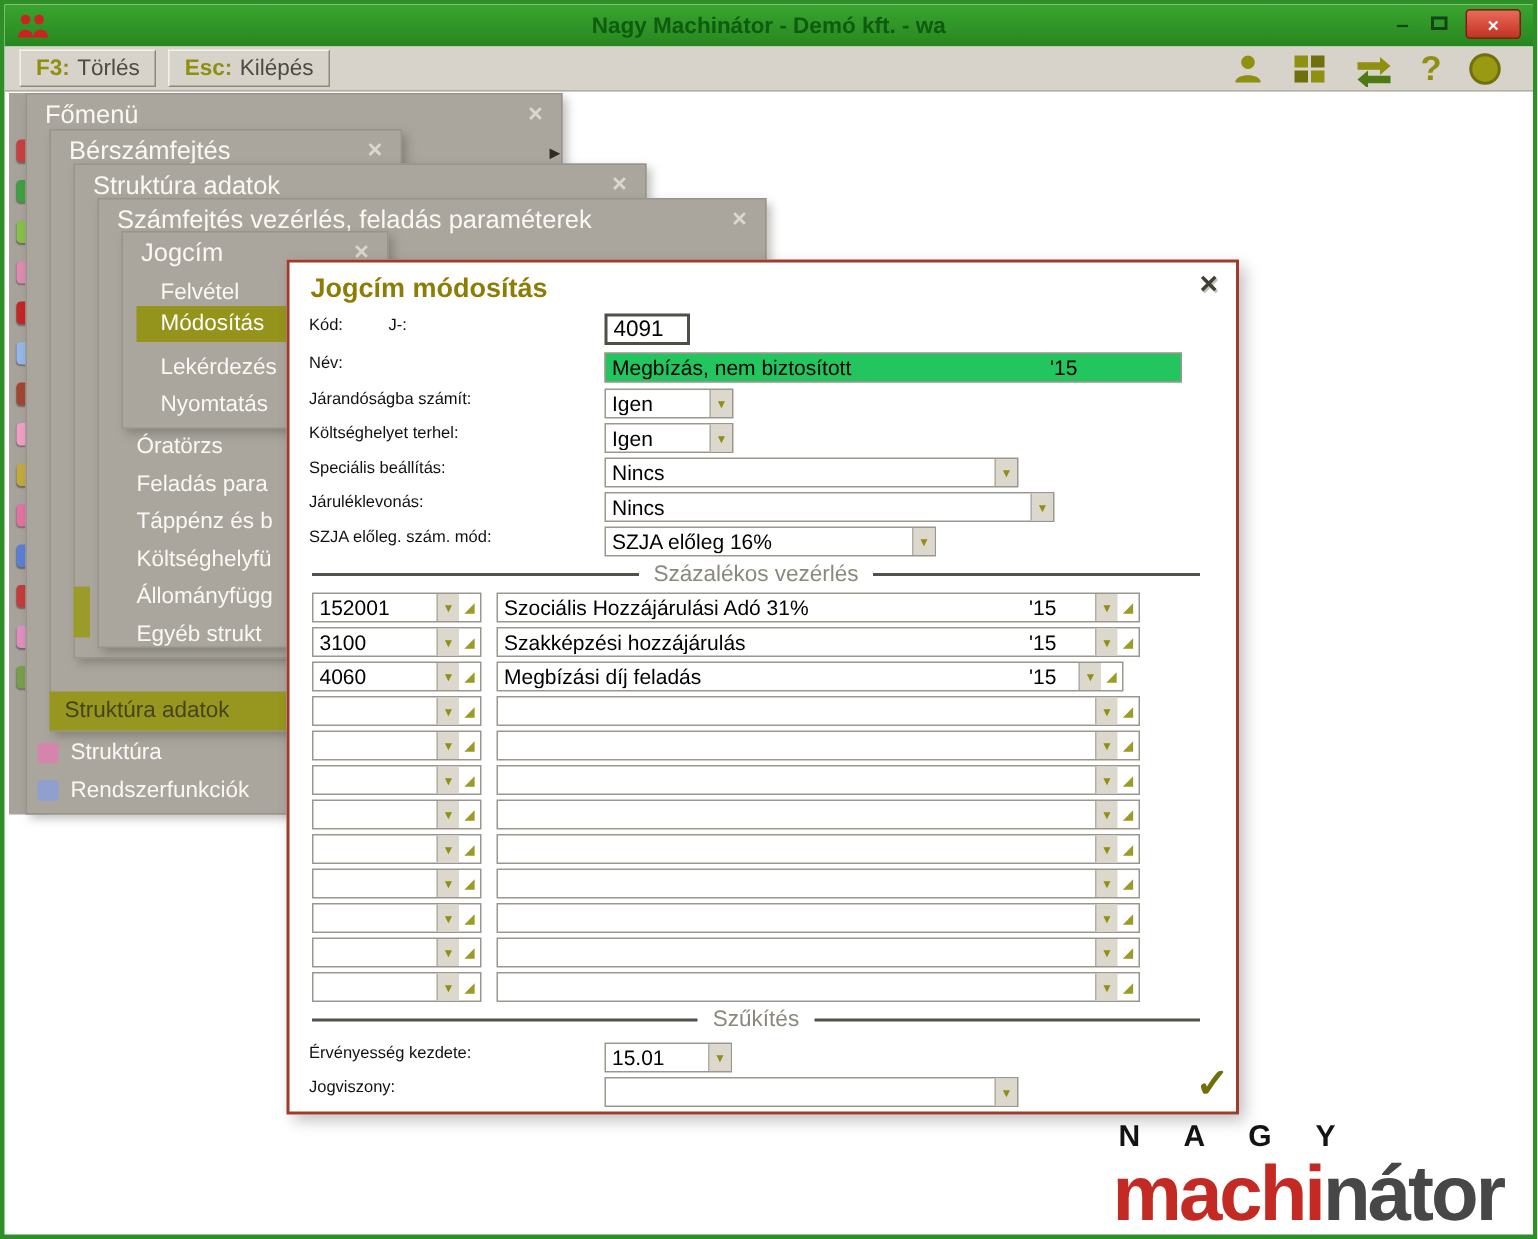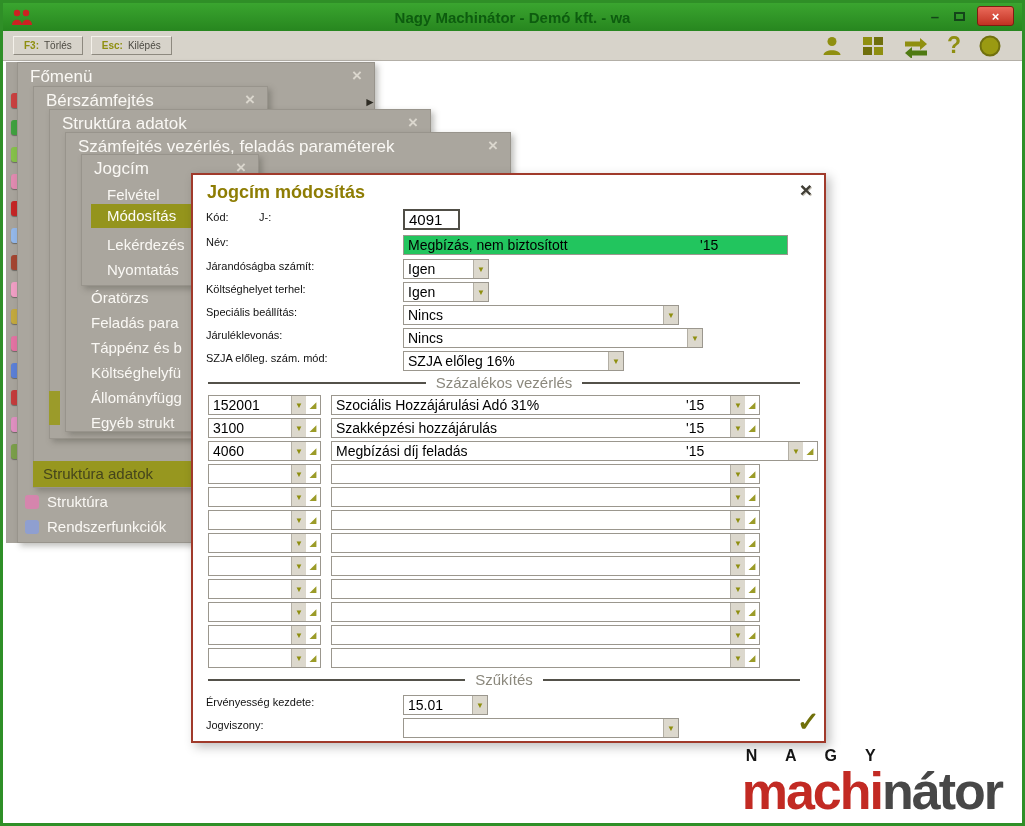--- a/index.html
+++ b/index.html
@@ -17,21 +17,21 @@
   .wbtn-min { color:#14451a; font-weight:bold; font-size:15px; width:14px; text-align:center; }
   .maxbox { display:inline-block; width:11px; height:9px; border:2px solid #14451a; }
   .wbtn-close { width:37px; height:20px; background:linear-gradient(#ea6a5a,#c23222);
                 border:1px solid #7e1d12; border-radius:3px; color:#fff; font-size:13px;
                 font-weight:bold; display:flex; align-items:center; justify-content:center; }
 
   
   .toolbar { position:absolute; left:0; top:28px; right:0; height:30px; background:#d7d3ca;
              border-bottom:1px solid #b3afa7; display:flex; align-items:center; padding:0 10px; gap:8px; }
   .tbtn { display:flex; gap:5px; padding:3px 10px; border:1px solid;
-          border-color:#f4f1ea #8d897f #8d897f #f4f1ea; font-size:10px; background:#d7d3ca; white-space:nowrap; }
+          border-color:#f4f1ea #8d897f #8d897f #f4f1ea; font-size:15px; background:#d7d3ca; white-space:nowrap; }
   .tkey { color:#8f8f10; font-weight:bold; }
   .tlabel { color:#4c4a42; }
   .ticons { margin-left:auto; display:flex; align-items:center; gap:17px; padding-right:10px; }
   .qmark { color:#8f8f10; font-size:23px; font-weight:bold; }
 
   
   .strip-bg { position:absolute; left:3px; top:59px; width:27px; height:481px; background:#a7a39b; }
   .strip-icon { position:absolute; left:5px; width:15px; height:15px; border-radius:3px;
                 box-shadow:0 1px 1px rgba(0,0,0,.35); }
   .mwin { position:absolute; background:#aaa69e; border:1px solid #98948c;
@@ -70,21 +70,21 @@
   .dd-btn { width:15px; align-self:stretch; display:flex; align-items:center; justify-content:center;
             font-size:8px; color:#8f8f10; background:#dcd8cd; border-left:1px solid #b3afa5; }
   .dd-grip { width:14px; text-align:center; font-size:9px; color:#9b9b28; }
   .divider { position:absolute; left:15px; width:592px; display:flex; align-items:center; gap:10px;
              font-size:15px; color:#8b887d; white-space:nowrap; }
   .divider::before, .divider::after { content:""; flex:1; border-top:2px solid #53514a; }
   .confirm { position:absolute; left:604px; top:531px; font-size:27px; font-weight:bold; color:#70700a; }
 
   
   .brand { position:absolute; right:20px; top:744px; z-index:5; }
-  .brand-top { font-size:16px; font-weight:bold; letter-spacing:12px; color:#141414; margin-left:4px; }
+  .brand-top { font-size:20px; font-weight:bold; letter-spacing:12px; color:#141414; margin-left:4px; }
   .brand-main { font-size:52px; font-weight:bold; letter-spacing:-2px; line-height:1.02; }
   .brand-red { color:#c22a23; }
   .brand-dark { color:#474747; }
 </style>
 </head>
 <body>
 
 <div class="win">
 
   <div class="titlebar">
@@ -275,21 +275,21 @@
           <span class="dd-val fixedw">Szakképzési hozzájárulás</span>
           <span class="dd-year">'15</span>
           <span class="dd-btn">▼</span>
           <span class="dd-grip">◢</span>
         </div>
         <div class="dd" style="left: 15px; top: 266px; width: 113px; justify-content: center;">
           <span class="dd-val">4060</span>
           <span class="dd-btn">▼</span>
           <span class="dd-grip">◢</span>
         </div>
-        <div class="dd" style="left: 138px; top: 266px; width: 487px;">
+        <div class="dd" style="left: 138px; top: 266px; width: 418px;">
           <span class="dd-val fixedw">Megbízási díj feladás</span>
           <span class="dd-year">'15</span>
           <span class="dd-btn">▼</span>
           <span class="dd-grip">◢</span>
         </div>
         <div class="dd" style="left: 15px; top: 289px; width: 113px;">
           <span class="dd-val"></span>
           <span class="dd-btn">▼</span>
           <span class="dd-grip">◢</span>
         </div>

